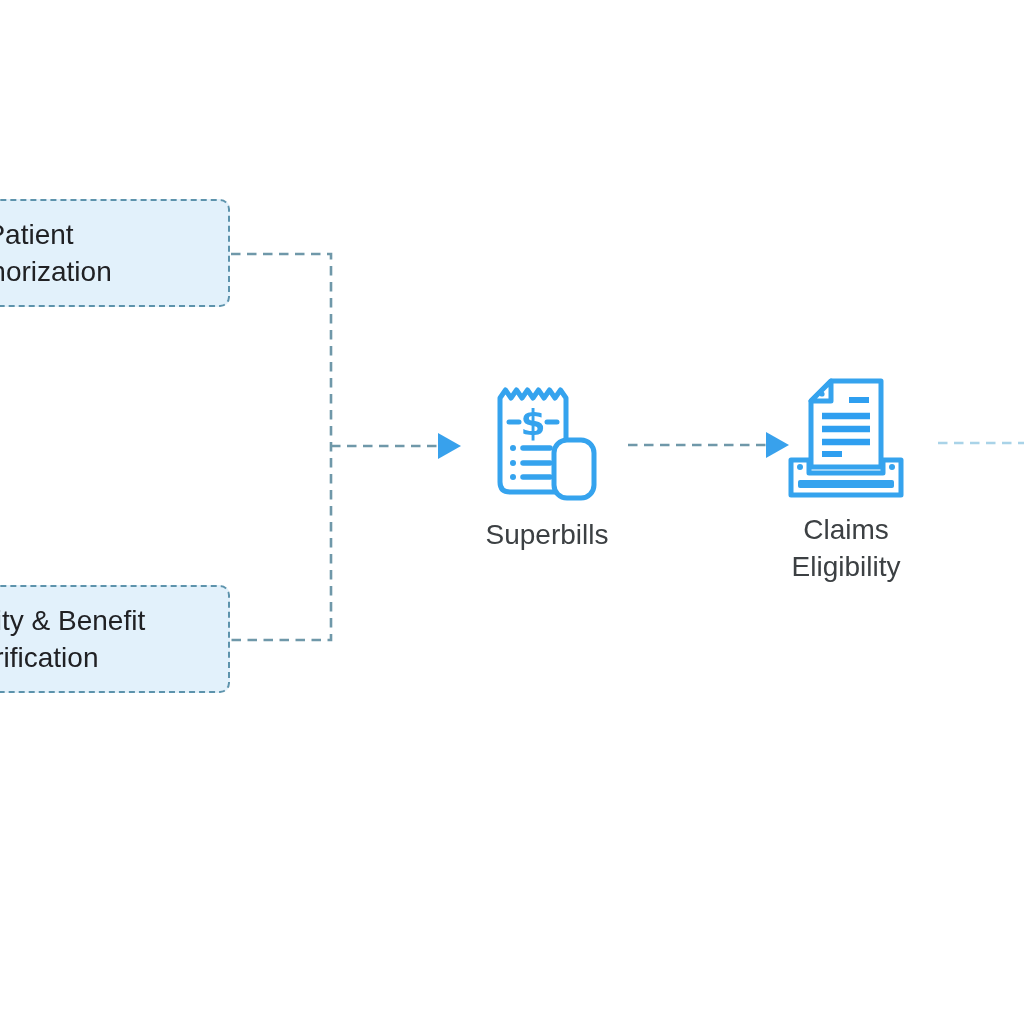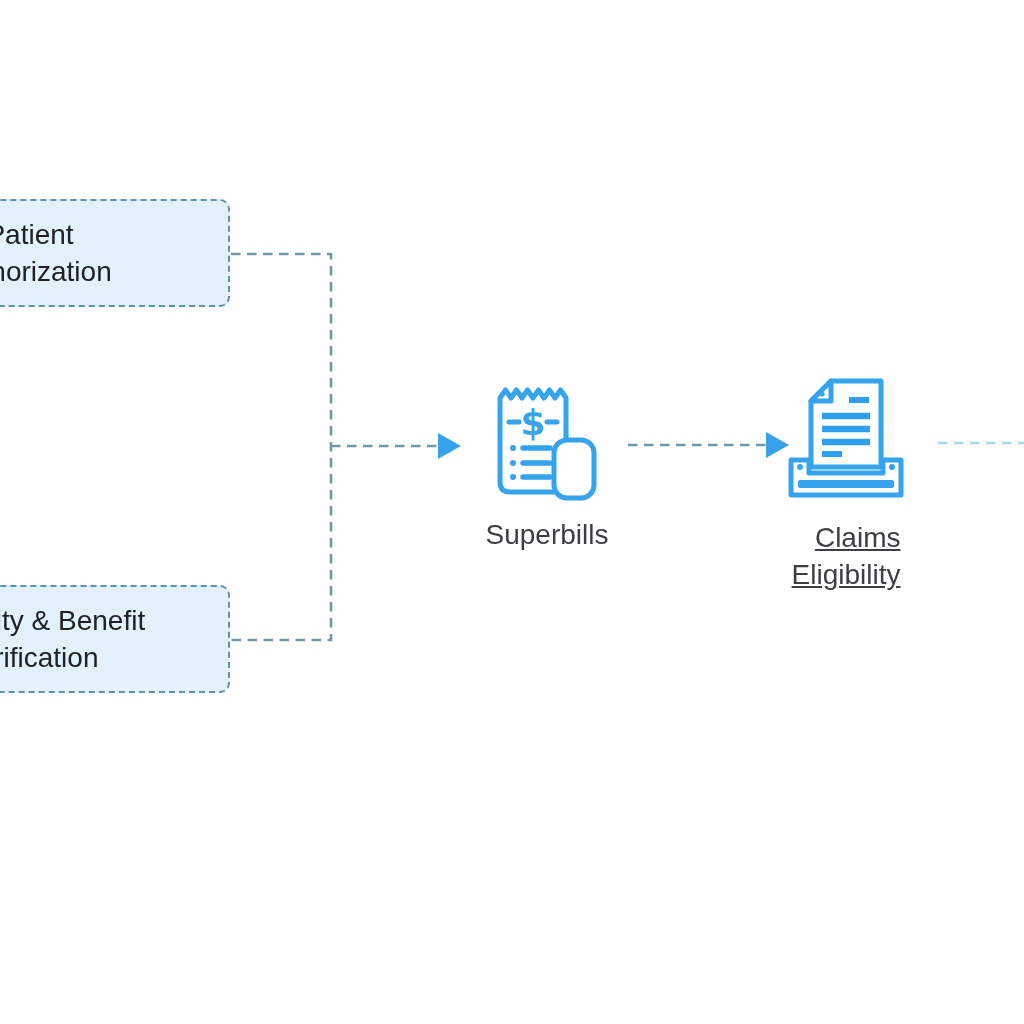--- a/index.html
+++ b/index.html
@@ -45,24 +45,24 @@
     align-items: center;
   }
   #step-superbills { left: 447px; top: 382px; }
   #step-claims-submission { left: 746px; top: 375px; }
   .step-icon { display: block; }
   .step-label {
     margin-top: 14px;
     color: #3c4043;
     font-size: 28px;
     line-height: 37px;
-    text-align: right;
+    text-align: center;
     white-space: nowrap;
   }
-  #step-claims-submission .step-label { margin-top: 18px; text-decoration: underline; }
+  #step-claims-submission .step-label { margin-top: 10px; }
 </style>
 </head>
 <body>
 
 <div id="canvas">
 
   <svg id="connector-layer" viewBox="0 0 1024 1024" xmlns="http://www.w3.org/2000/svg">
 
     <path d="M231 254 H331 V640 H231" fill="none" stroke="#6f98a9" stroke-width="2.6" stroke-dasharray="9.5 6.5"></path>
 

